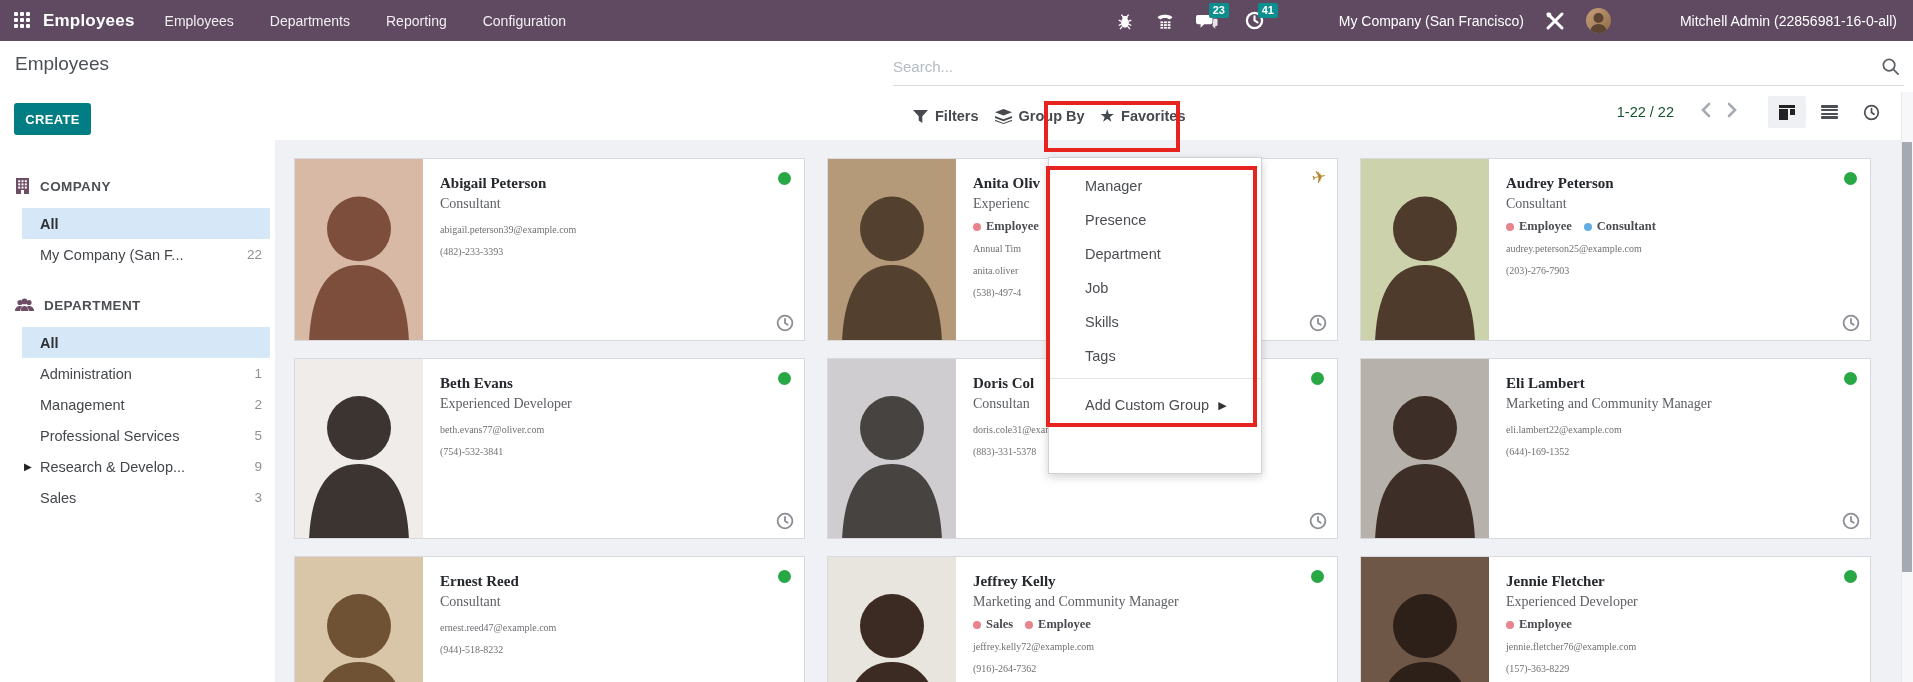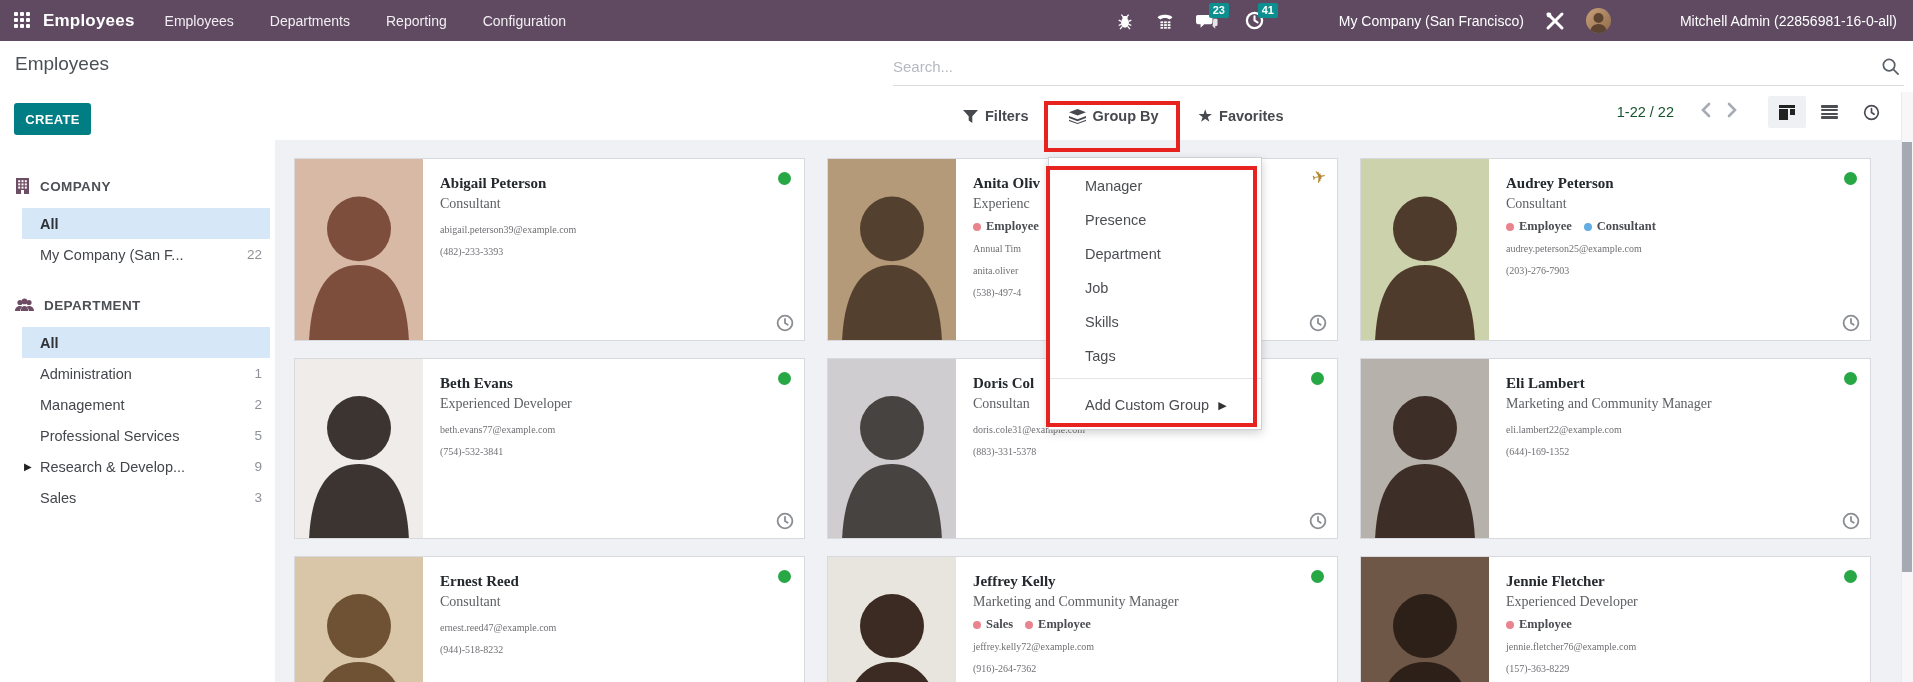--- a/index.html
+++ b/index.html
@@ -33,22 +33,22 @@
     background:#017e84; color:#fff; border:none; border-radius:3px;
     font-size:13px; font-weight:bold; letter-spacing:.3px; cursor:pointer;
     font-family:"Liberation Sans",sans-serif; }
   .search-wrap { position:absolute; left:893px; top:7px; width:1011px; height:38px;
     border-bottom:1px solid #d9dbdf; display:flex; align-items:center; }
   .search-input { flex:1; border:none; outline:none; font-size:15px; color:#555;
     font-family:"Liberation Sans",sans-serif; }
   .search-input::placeholder { color:#b4bac1; }
   .search-wrap svg { flex:none; margin-right:4px; cursor:pointer; }
 
-  .filter-bar { position:absolute; left:963px; top:58px; height:34px; display:flex;
-    align-items:center; gap:40px; font-size:14.5px; font-weight:bold; color:#46494e; }
+  .filter-bar { position:absolute; left:913px; top:58px; height:34px; display:flex;
+    align-items:center; gap:16px; font-size:14.5px; font-weight:bold; color:#46494e; }
   .fb-item { display:flex; align-items:center; gap:7px; cursor:pointer; }
   .fb-item .star { font-size:15px; color:#46494e; line-height:14px; }
 
   .pager-zone { position:absolute; right:23px; top:55px; display:flex; align-items:center; }
   .pager-text { font-size:14.5px; color:#14532d; margin-right:18px; }
   .pg-arrow { cursor:pointer; padding:4px 8px; }
   .view-group { display:flex; align-items:center; margin-left:22px; gap:4px; }
   .view-btn { width:38px; height:32px; display:flex; align-items:center; justify-content:center; cursor:pointer; border-radius:2px; }
   .view-btn.active { background:#eef0f4; }
   .ic-list { width:17px; height:14px; display:flex; flex-direction:column; justify-content:space-between; }
@@ -84,21 +84,21 @@
   .tag { display:flex; align-items:center; gap:5px; font-size:12.5px; font-weight:bold; color:#4a4c51; }
   .tag i { width:8px; height:8px; border-radius:50%; display:inline-block; }
   .emp-extra, .emp-email, .emp-phone { font-size:10px; color:#6f7074; line-height:22px; white-space:nowrap; }
   .presence { position:absolute; right:13px; top:13px; width:13px; height:13px;
     border-radius:50%; background:#28a745; }
   .presence-plane { position:absolute; right:11px; top:8px; font-size:17px; color:#b5852c;
     transform:rotate(-12deg); }
   .clock-ic { position:absolute; right:10px; bottom:8px; width:18px; height:18px; cursor:pointer; }
 
   
-  .dropdown { position:absolute; left:1048px; top:157px; width:214px; height:273px;
+  .dropdown { position:absolute; left:1048px; top:157px; width:214px; height:317px;
     background:#fff; border:1px solid #cfd1d6; box-shadow:0 3px 9px rgba(0,0,0,.18);
     z-index:50; padding-top:11px; }
   .menu-item { height:34px; display:flex; align-items:center; padding-left:36px;
     font-size:14.5px; color:#4b4d52; cursor:pointer; }
   .menu-sep { height:1px; background:#e4e5e9; margin:5px 0 8px; }
   .menu-footer { height:36px; display:flex; align-items:center; padding-left:36px;
     font-size:14.5px; color:#4b4d52; cursor:pointer; gap:9px; }
   .menu-footer .arr { font-size:11px; color:#333; }
 
   
@@ -444,21 +444,21 @@
       <svg viewBox="0 0 100 140" preserveAspectRatio="none">
         <rect class="ph-bg" width="100" height="140" fill="#efecea"></rect>
         <circle class="ph-head" cx="50" cy="54" r="25" fill="#3b3431"></circle>
         <path class="ph-body" d="M50 82 C27 82 13 100 11 140 L89 140 C87 100 73 82 50 82 Z" fill="#3b3431"></path>
       </svg>
     </div>
     <div class="card-body">
       <div class="emp-name">Beth Evans</div>
       <div class="emp-title">Experienced Developer</div>
 
-      <div class="emp-email">beth.evans77@example.com</div>
+      <div class="emp-email">beth.evans77@oliver.com</div>
       <div class="emp-phone">(754)-532-3841</div>
     </div>
     <span class="presence"></span>
 
     <svg class="clock-ic" viewBox="0 0 20 20">
               <circle cx="10" cy="10" r="8.2" fill="none" stroke="#8a8d92" stroke-width="2"></circle>
               <path d="M10 5.5 V10 L13 12" fill="none" stroke="#8a8d92" stroke-width="2" stroke-linecap="round"></path>
             </svg>
   </article>
 

